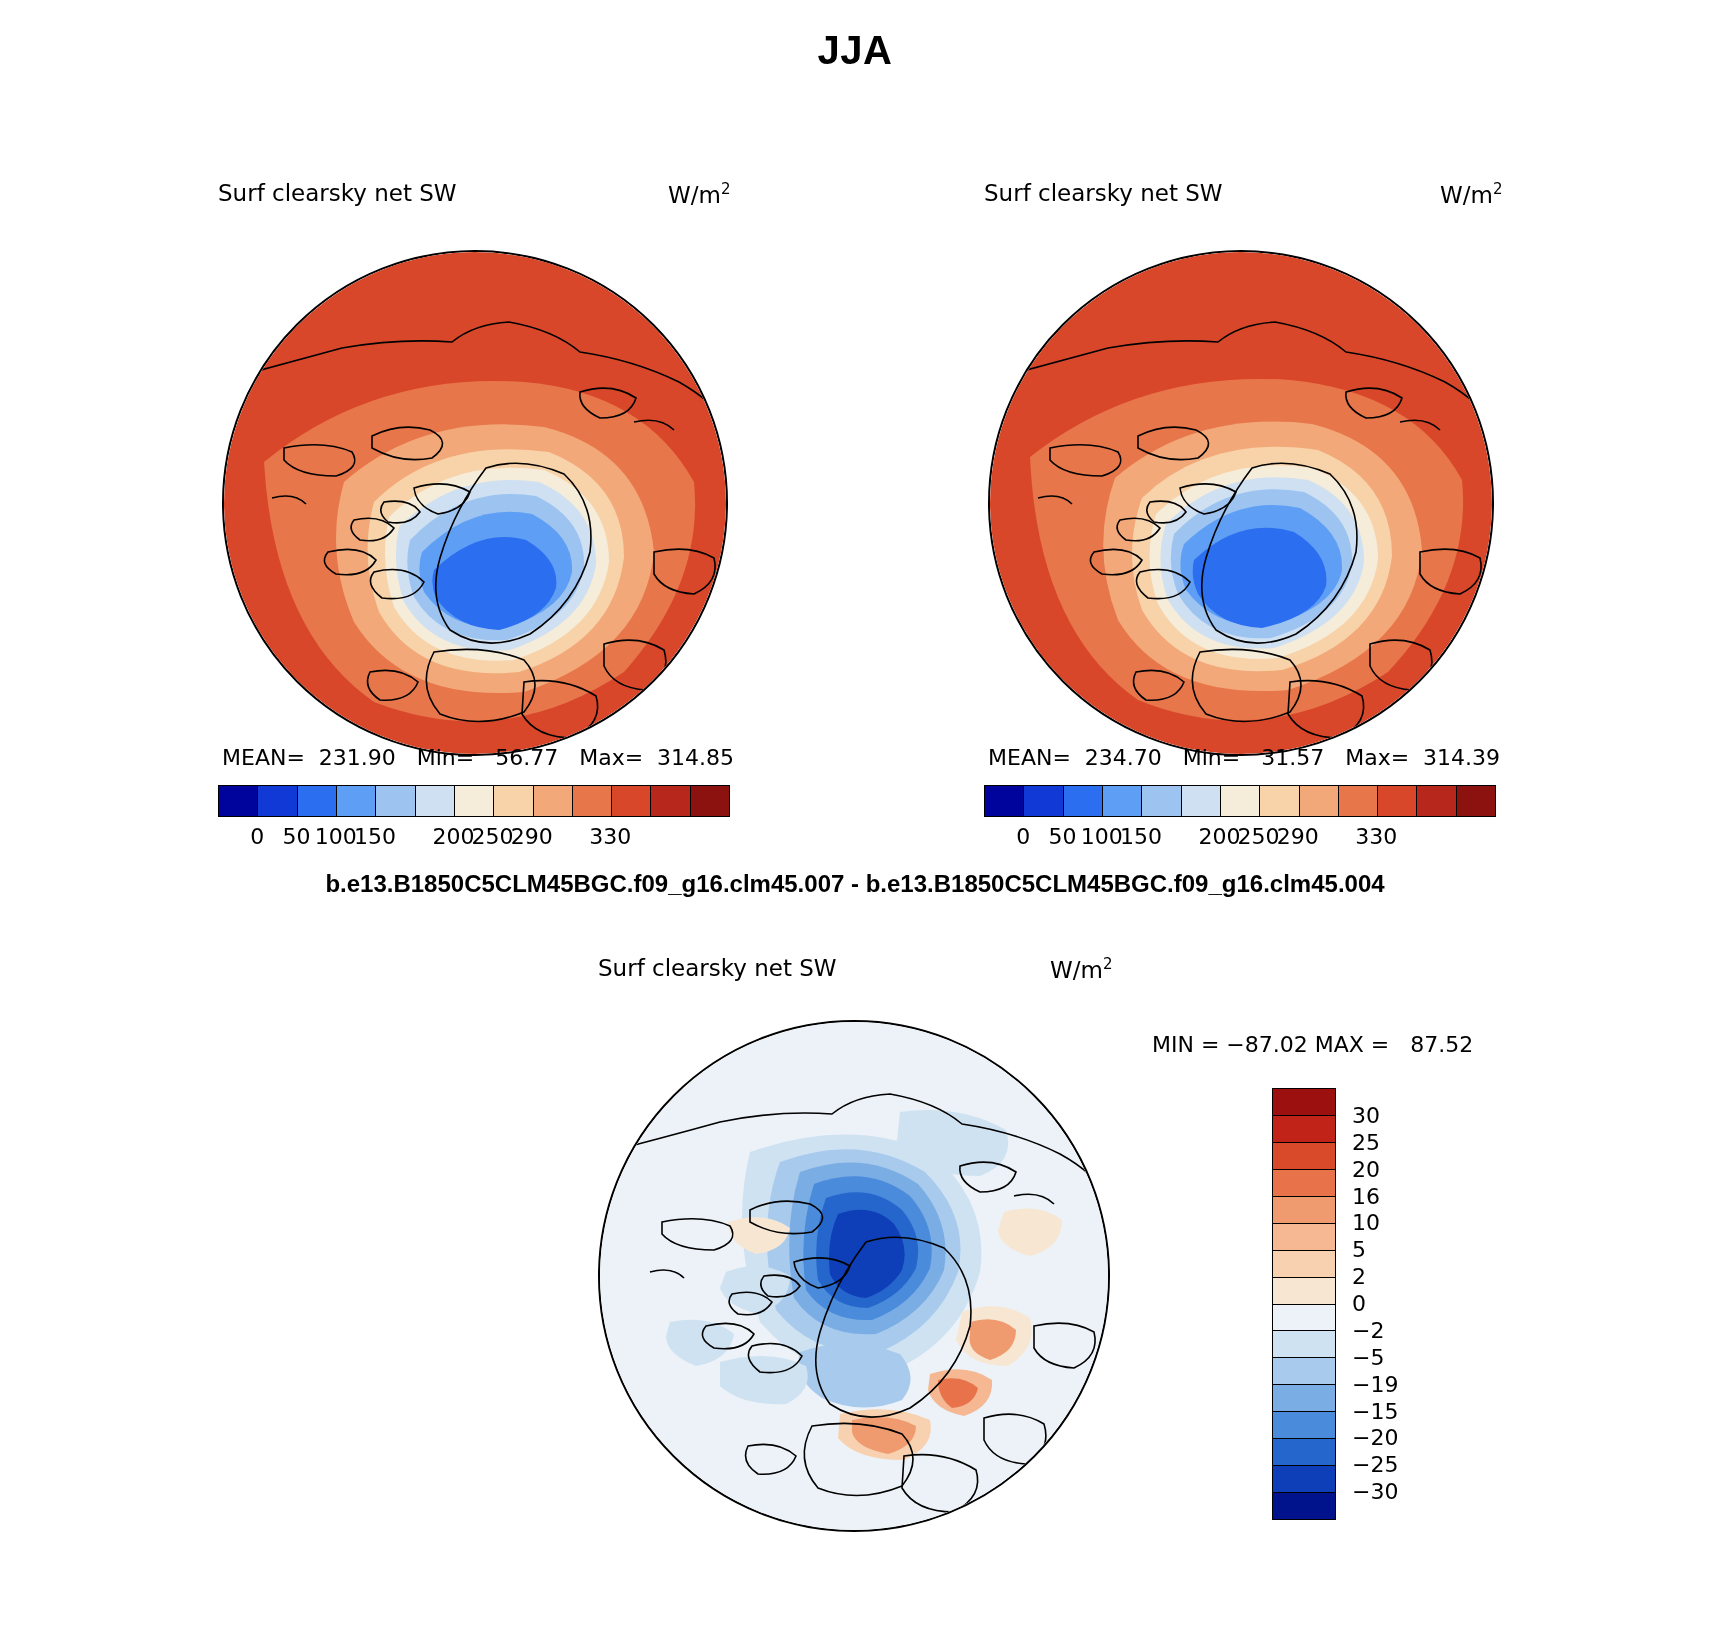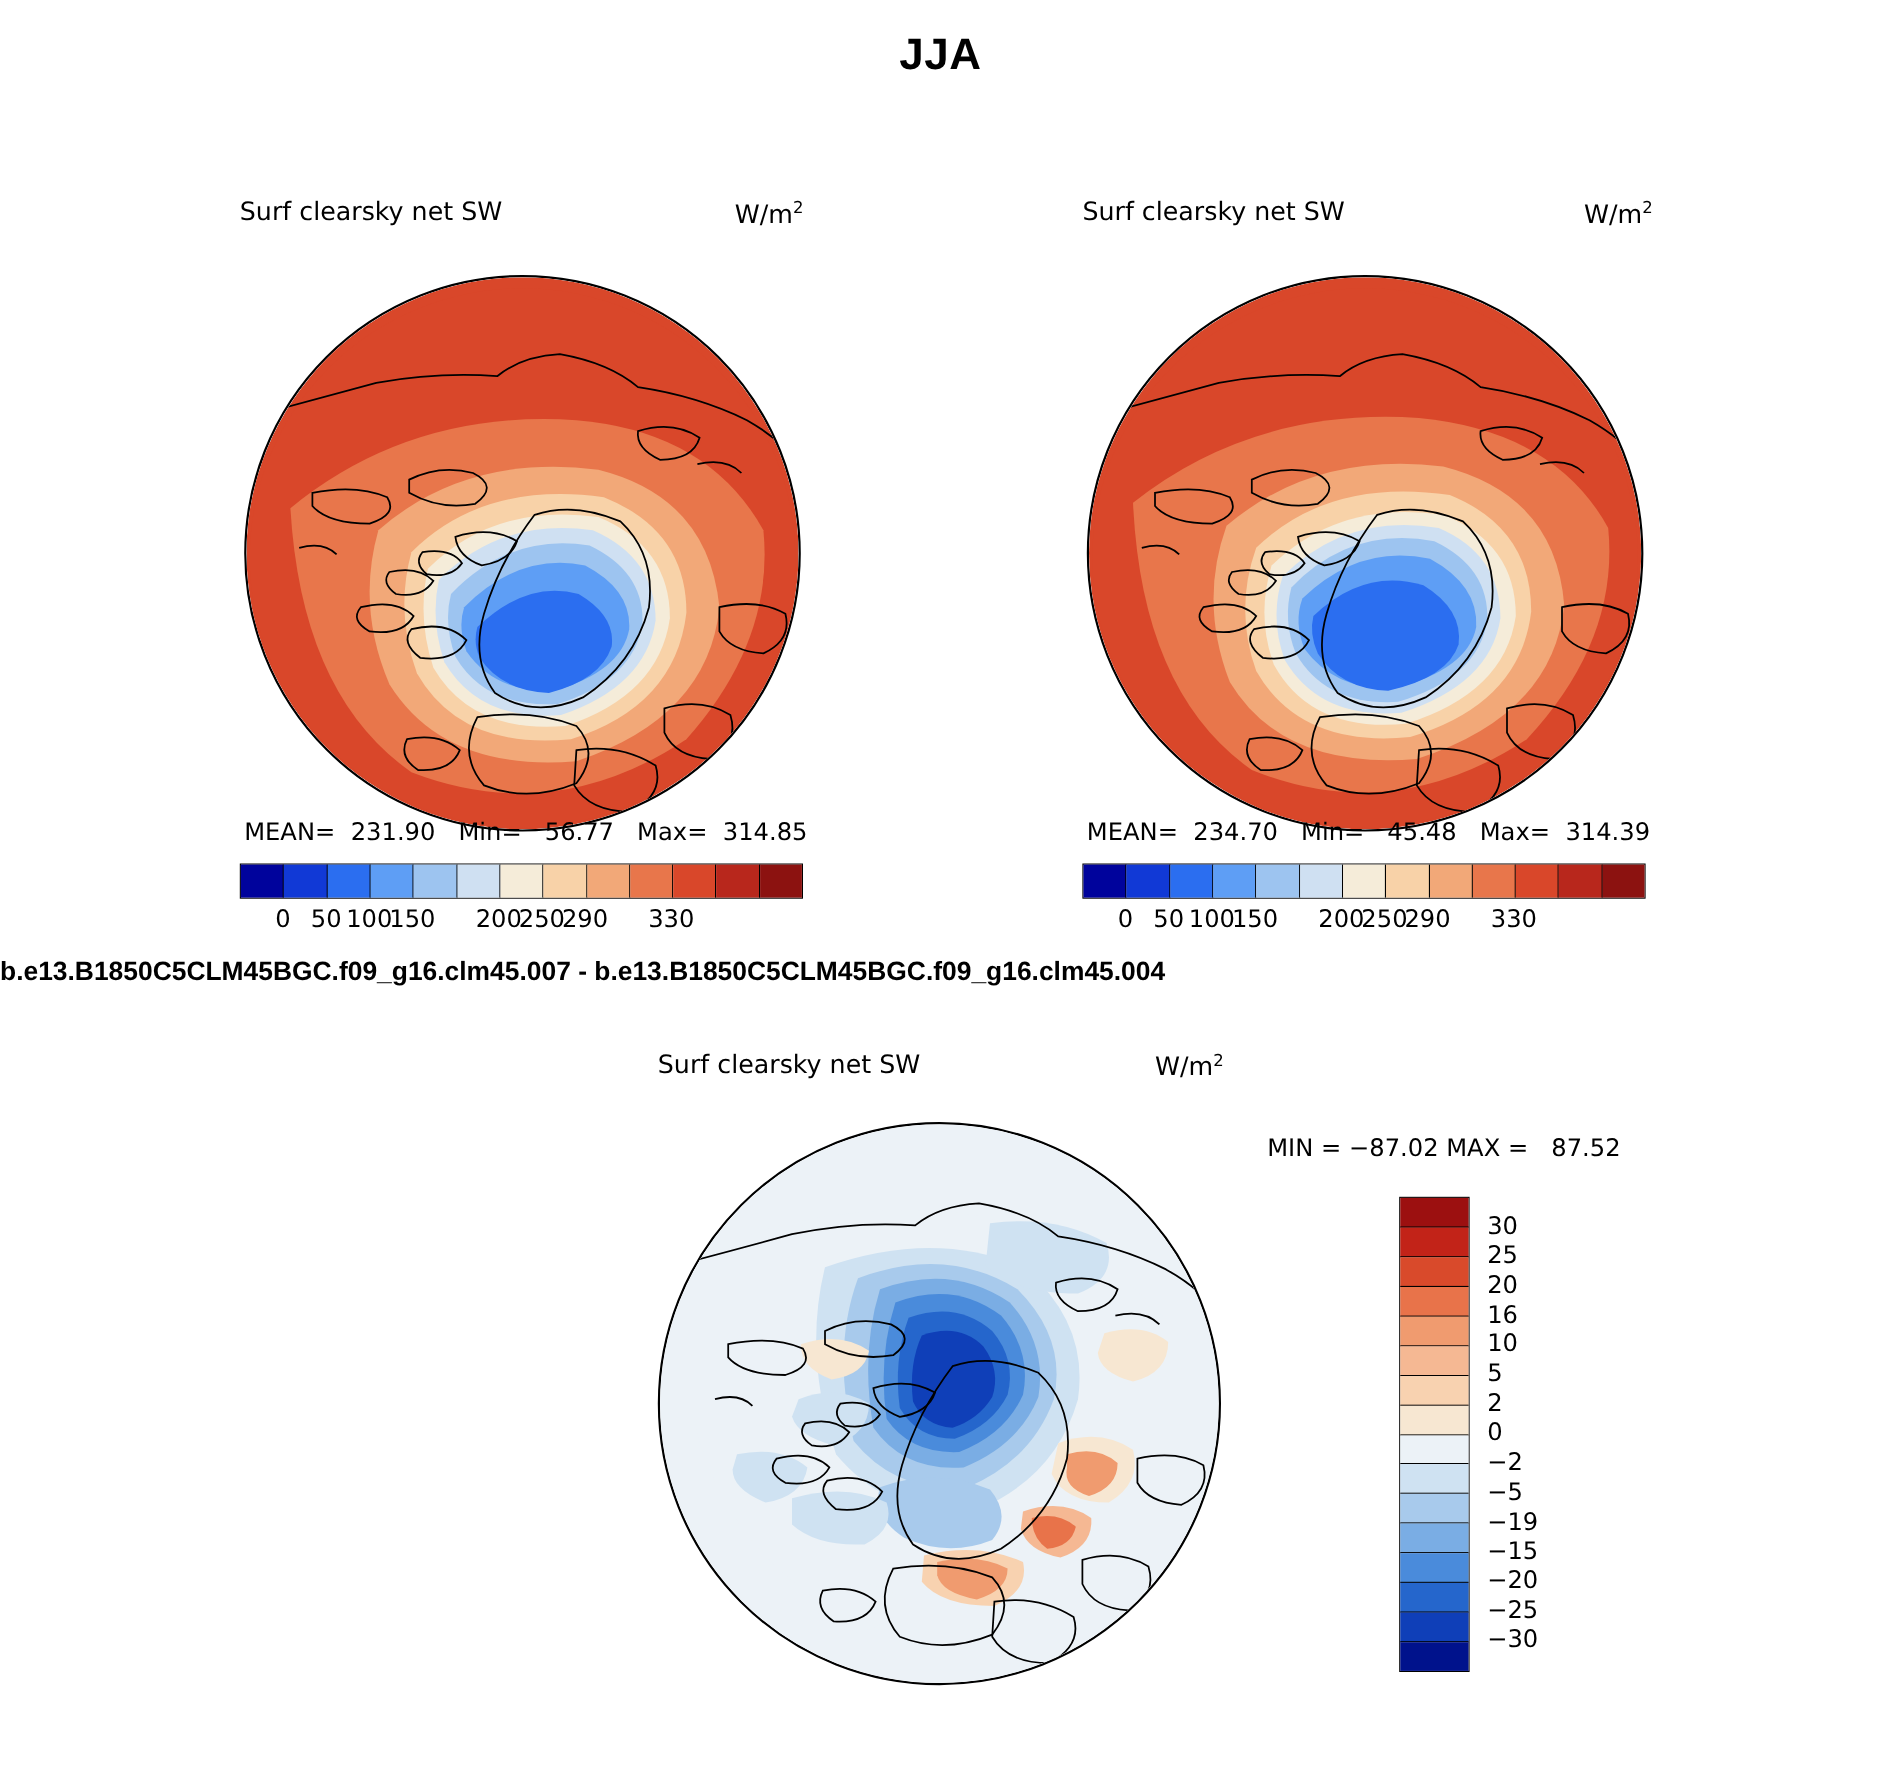--- a/index.html
+++ b/index.html
@@ -39,20 +39,21 @@
     text-align: center;
     font-family: "Liberation Sans", sans-serif;
     font-weight: bold;
     font-size: 24px;
   }
   .title-diff {
     position: absolute;
     top: 870px;
     left: 0;
     width: 1710px;
+    text-align: center;
     font-family: "Liberation Sans", sans-serif;
     font-weight: bold;
     font-size: 24px;
   }
   .panel {
     position: absolute;
   }
   .panel-label {
     position: absolute;
     font-family: "DejaVu Sans", sans-serif;
@@ -258,21 +259,21 @@
             <path d="M380,392 Q414,382 440,398 Q448,424 422,438 Q390,436 380,414 Z"></path>
             <path d="M300,430 Q340,424 372,444 Q380,470 350,486 Q312,486 298,462 Z"></path>
             <path d="M146,420 Q176,414 194,430 Q186,450 156,448 Q138,436 146,420 Z"></path>
             <path d="M410,170 Q436,164 450,178"></path>
             <path d="M48,246 Q70,240 82,252"></path>
           </g>
         </g>
       </svg>
     </div>
 
-    <div class="stats-line" style="left:988px; top:745px;">MEAN=  234.70   Min=   45.48   Max=  314.39</div>
+    <div class="stats-line" style="left:988px; top:745px;">MEAN=  234.70   Min=   31.57   Max=  314.39</div>
 
     <div class="cbar-h" style="left:984px; top:785px; width:510px; height:30px;">
       <div class="cell" style="background:#00039c"></div>
       <div class="cell" style="background:#1139d6"></div>
       <div class="cell" style="background:#2b6ef0"></div>
       <div class="cell" style="background:#5e9ef5"></div>
       <div class="cell" style="background:#9dc4f0"></div>
       <div class="cell" style="background:#cfe0f2"></div>
       <div class="cell" style="background:#f5ecd9"></div>
       <div class="cell" style="background:#f8d2a8"></div>

